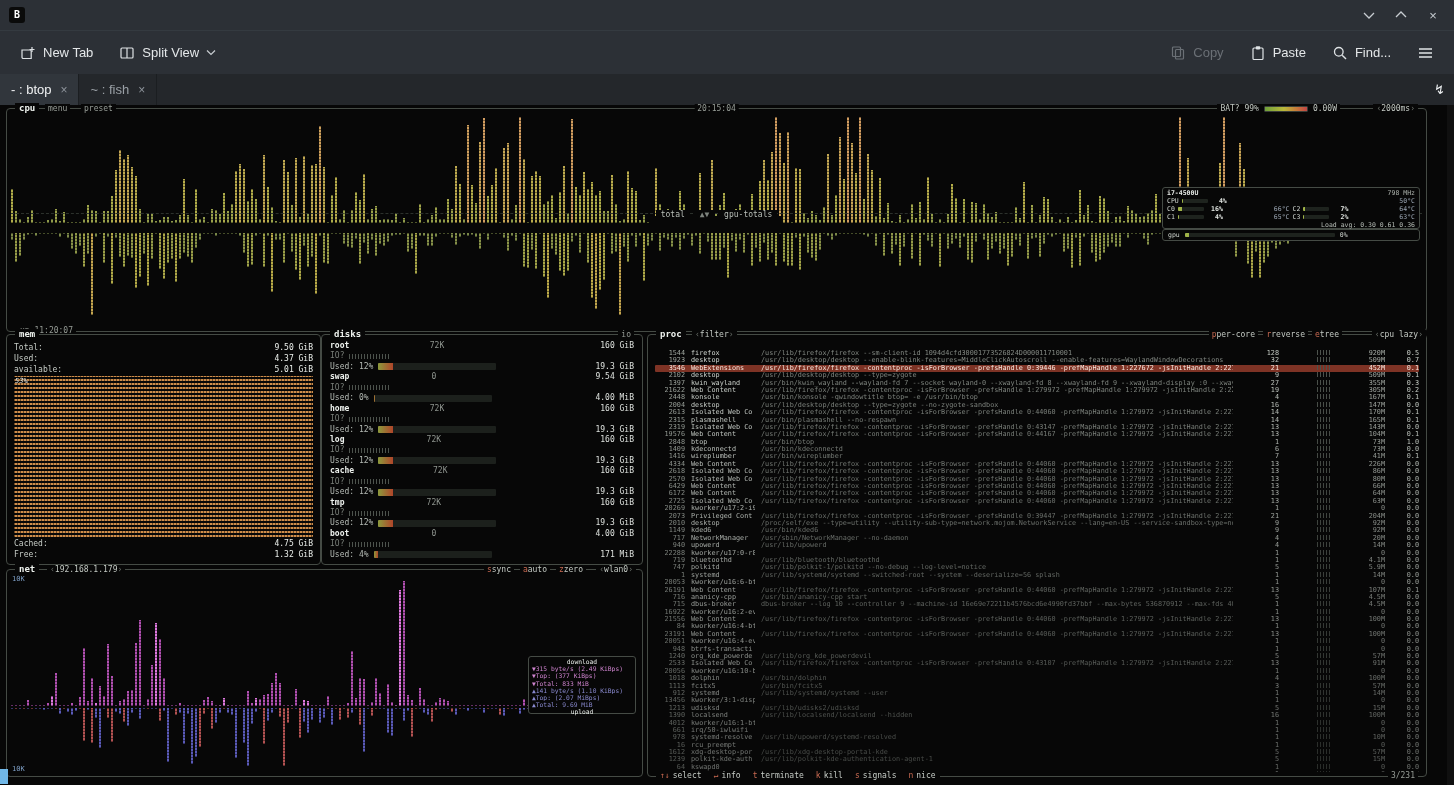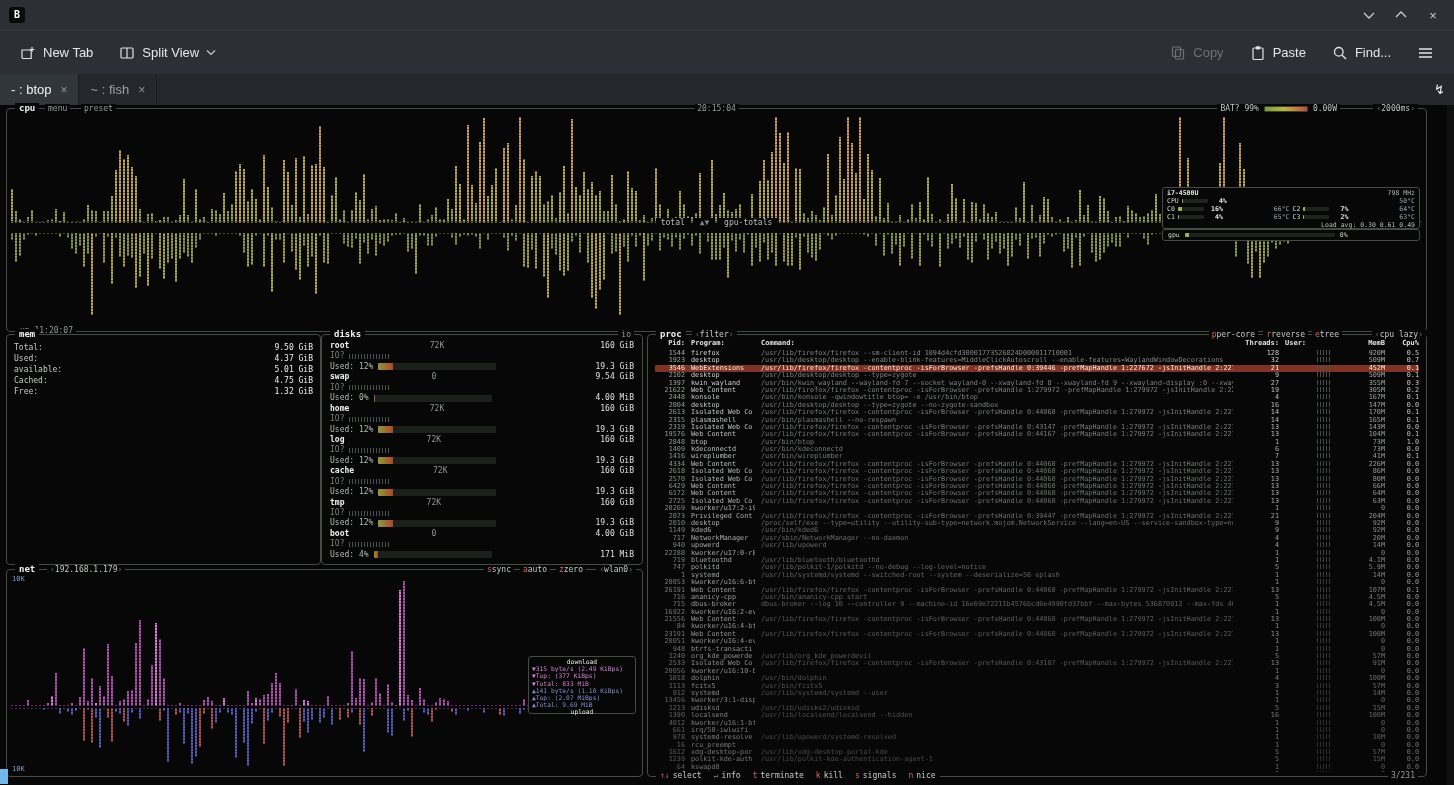--- a/index.html
+++ b/index.html
@@ -559,21 +559,21 @@
           <i style="height: 15.8805%; background-color: rgb(157, 163, 74);"></i>
           <i style="height: 1px; background-color: rgb(139, 151, 74);"></i>
           <i style="height: 2.50716%; background-color: rgb(141, 152, 74);"></i>
           <i style="height: 2.2336%; background-color: rgb(140, 152, 74);"></i>
           <i style="height: 2.36409%; background-color: rgb(140, 152, 74);"></i>
           <i style="height: 1px; background-color: rgb(139, 151, 74);"></i>
           <i style="height: 1px; background-color: rgb(138, 151, 74);"></i>
           <i style="height: 10.634%; background-color: rgb(150, 159, 74);"></i>
           <i style="height: 10.0657%; background-color: rgb(150, 158, 74);"></i>
         </div>
-      <div class="divider" style="top:112px">
+      <div class="divider" style="top:104px">
         <span><span>total</span> <span class="arr">▲▼</span> <span>gpu-totals</span></span>
       </div>
       <div class="graph down" id="cpu-graph-bottom" style="left:4px;top:124px;right:4px;height:82px">
           <i style="height: 8.20568%; background-color: rgb(125, 138, 72);"></i>
           <i style="height: 35.5049%; background-color: rgb(152, 157, 72);"></i>
           <i style="height: 28.5801%; background-color: rgb(145, 152, 72);"></i>
           <i style="height: 8.47945%; background-color: rgb(126, 138, 72);"></i>
           <i style="height: 2.151%; background-color: rgb(120, 134, 71);"></i>
           <i style="height: 1px; background-color: rgb(119, 134, 71);"></i>
           <i style="height: 4.08293%; background-color: rgb(122, 135, 72);"></i>
@@ -970,21 +970,21 @@
               <span class="half">
                 <span>C3</span>
                 <span class="mtr">
                   <b style="width: 2%;"></b>
                 </span>
                 <b class="cp-pct">2%</b>
                 <span class="cp-temp">63°C</span>
               </span>
             </div>
           </div>
-        <div class="cp-row cp-load">Load avg: 0.30 0.61 0.49</div>
+        <div class="cp-row cp-load">Load avg: 0.30 0.61 0.36</div>
       </div>
 
       <div class="gpu-strip">
         <span>gpu</span>
         <span class="mtr">
             <b style="width:3%"></b>
           </span>
         <span>0%</span>
       </div>
 
@@ -998,20 +998,23 @@
             <span>Total:</span>
             <b>9.50 GiB</b>
           </div>
         <div class="mem-row">
             <span>Used:</span>
             <b>4.37 GiB</b>
           </div>
         <div class="mem-row">
             <span>available:</span>
             <b>5.01 GiB</b>
+          </div>
+        <div class="band" id="band-available" style="background-image: repeating-linear-gradient(90deg, rgba(7, 7, 7, 0.5) 0px, rgba(7, 7, 7, 0.5) 1px, transparent 1px, transparent 3px), repeating-linear-gradient(0deg, rgb(207, 141, 74) 0px, rgb(207, 141, 74) 2px, transparent 2px, transparent 4px);">
+            <i class="pct">53%</i>
           </div>
         <div class="mem-row">
             <span>Cached:</span>
             <b>4.75 GiB</b>
           </div>
         <div class="mem-row">
             <span>Free:</span>
             <b>1.32 GiB</b>
           </div>
       </div>
@@ -1424,30 +1427,20 @@
     </div>
 
     <div class="box" style="left:647px;top:229px;width:780px;height:443px">
       <span class="box-label" style="left:8px">proc</span>
       <span class="chip topchip" style="left:44px"><i>‹</i><b>filter</b><i>›</i></span>
       <span class="chip topchip" style="right:168px"><span class="hk">p</span><b>per-core</b></span>
       <span class="chip topchip" style="right:118px"><span class="hk">r</span><b>reverse</b></span>
       <span class="chip topchip" style="right:84px"><span class="hk">e</span><b>tree</b></span>
       <span class="chip topchip" style="right:0"><i>‹</i><b>cpu lazy</b><i>›</i></span>
 
-      <div class="proc-header">
-        <span class="r">Pid:</span>
-        <span>Program:</span>
-        <span>Command:</span>
-        <span class="r">Threads:</span>
-        <span>User:</span>
-        <span></span>
-        <span class="r">MemB</span>
-        <span class="r">Cpu%</span>
-      </div>
       <div class="proc-list">
           <div class="proc-row" style="opacity: 1;">
             <span class="pc-pid">1544</span>
             <span class="pc-prog">firefox</span>
             <span class="pc-cmd">/usr/lib/firefox/firefox --sm-client-id 1094d4cfd30001773526824D000011710001</span>
             <span class="pc-thr">128</span>
             <span class="pc-usr"></span>
             <span class="pc-gph"><i class="dotstrip"></i></span>
             <span class="pc-mem">920M</span>
             <span class="pc-cpu">0.5</span>

